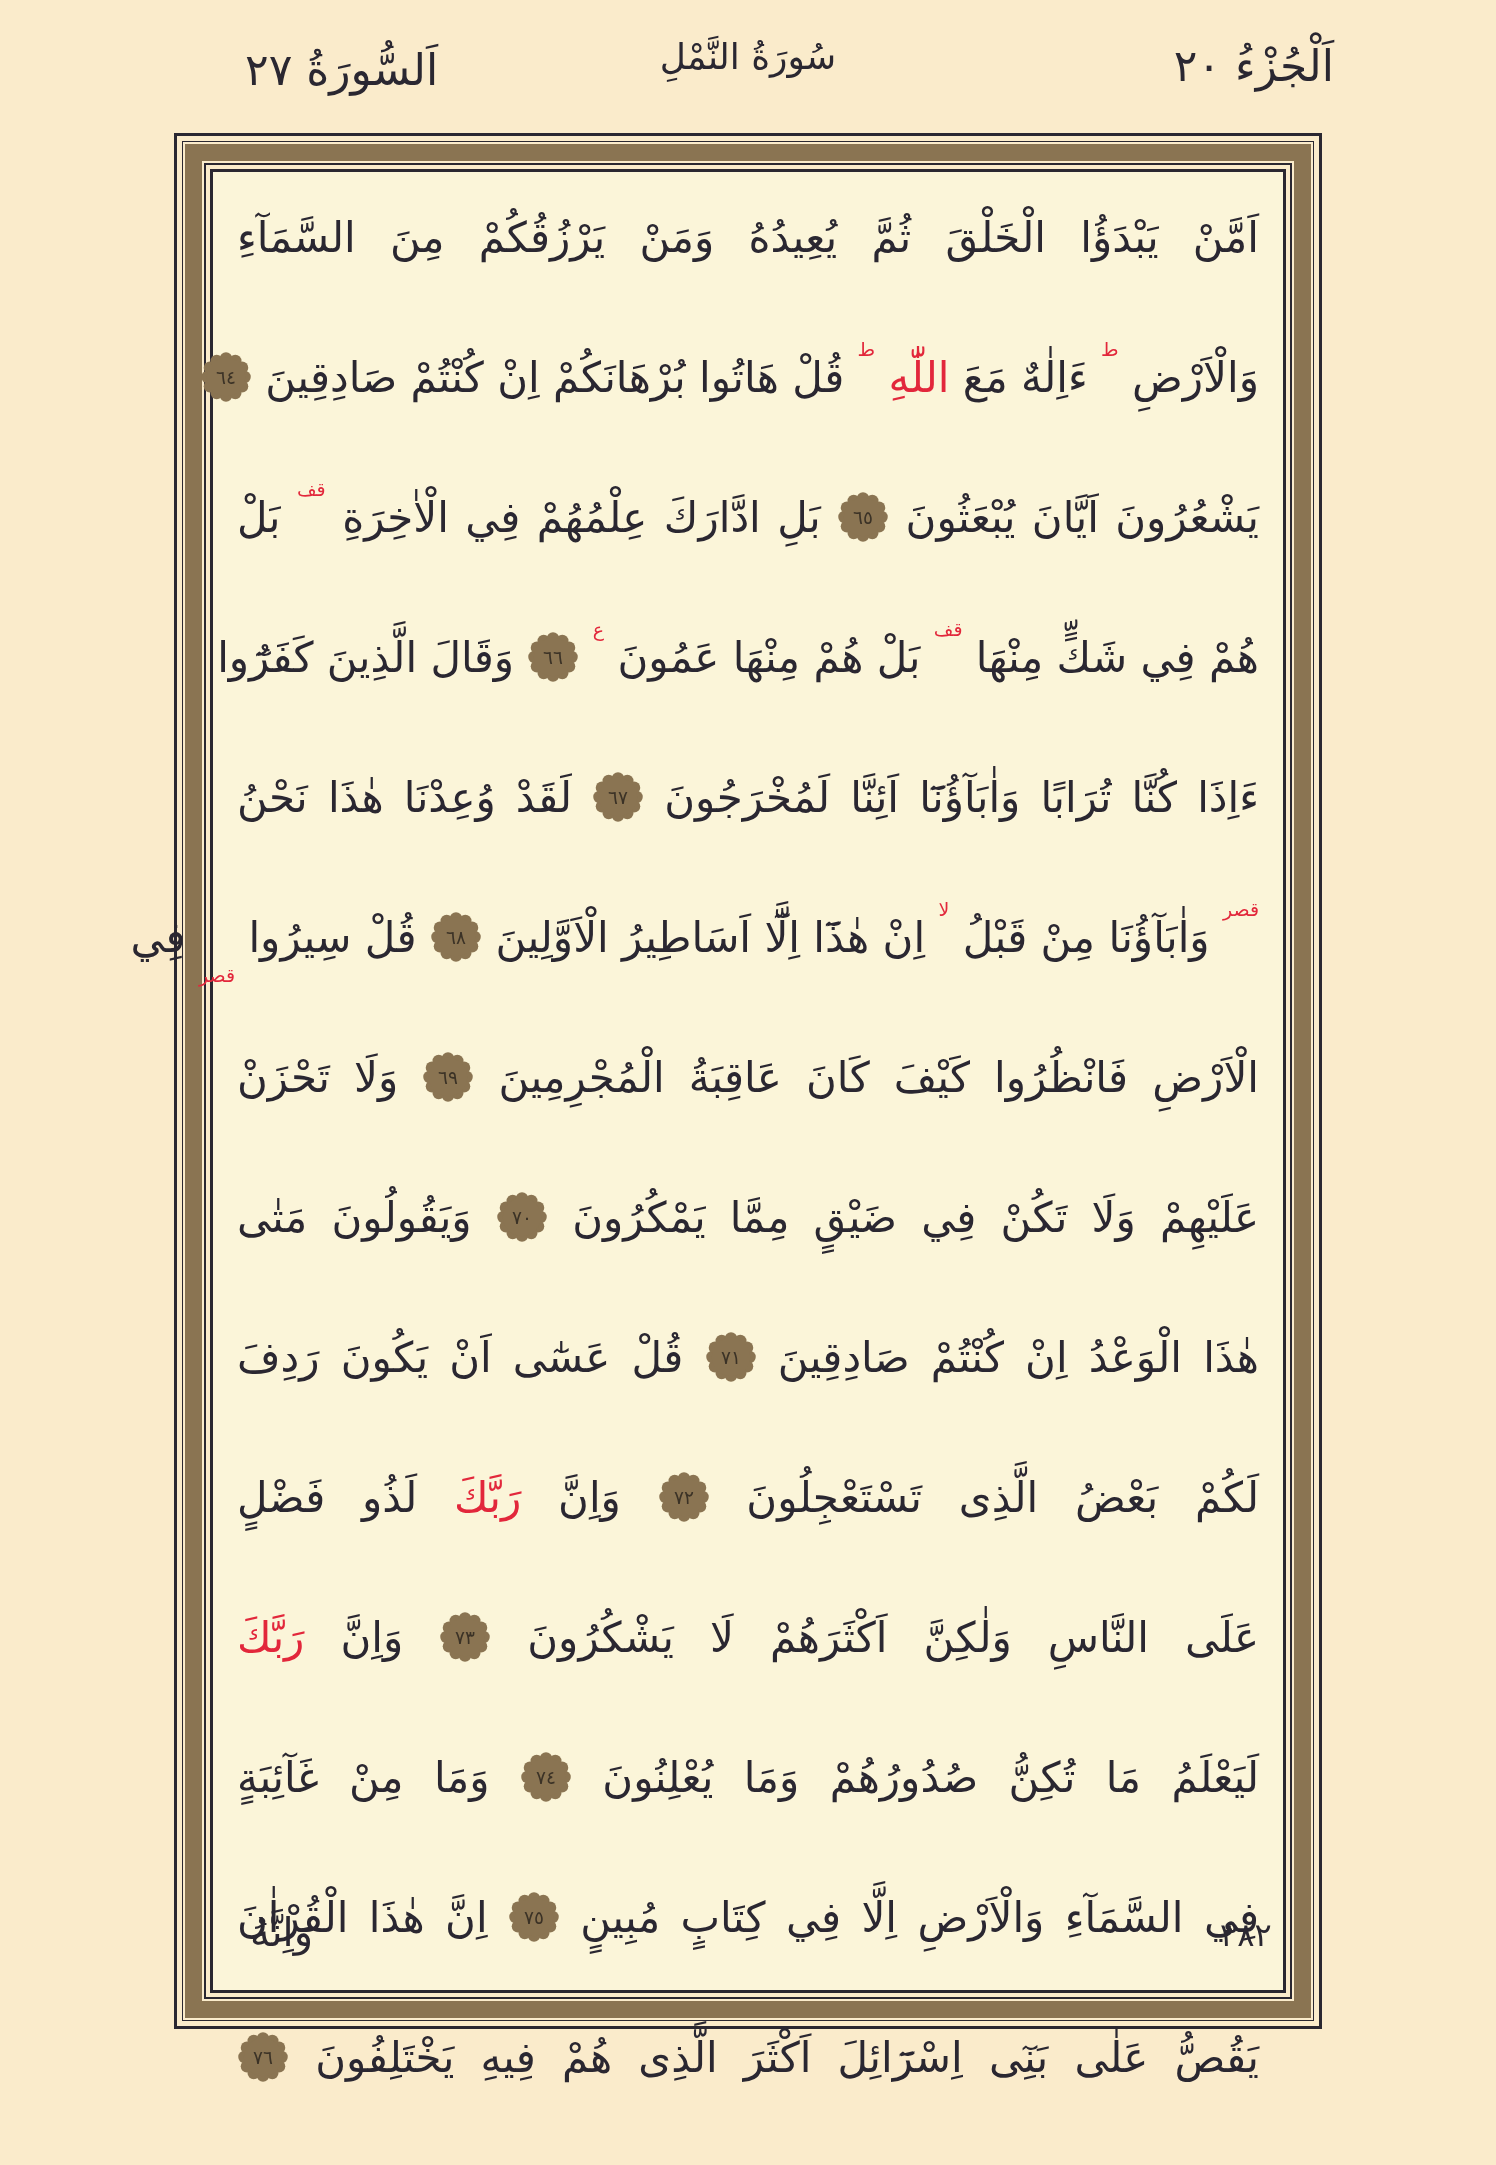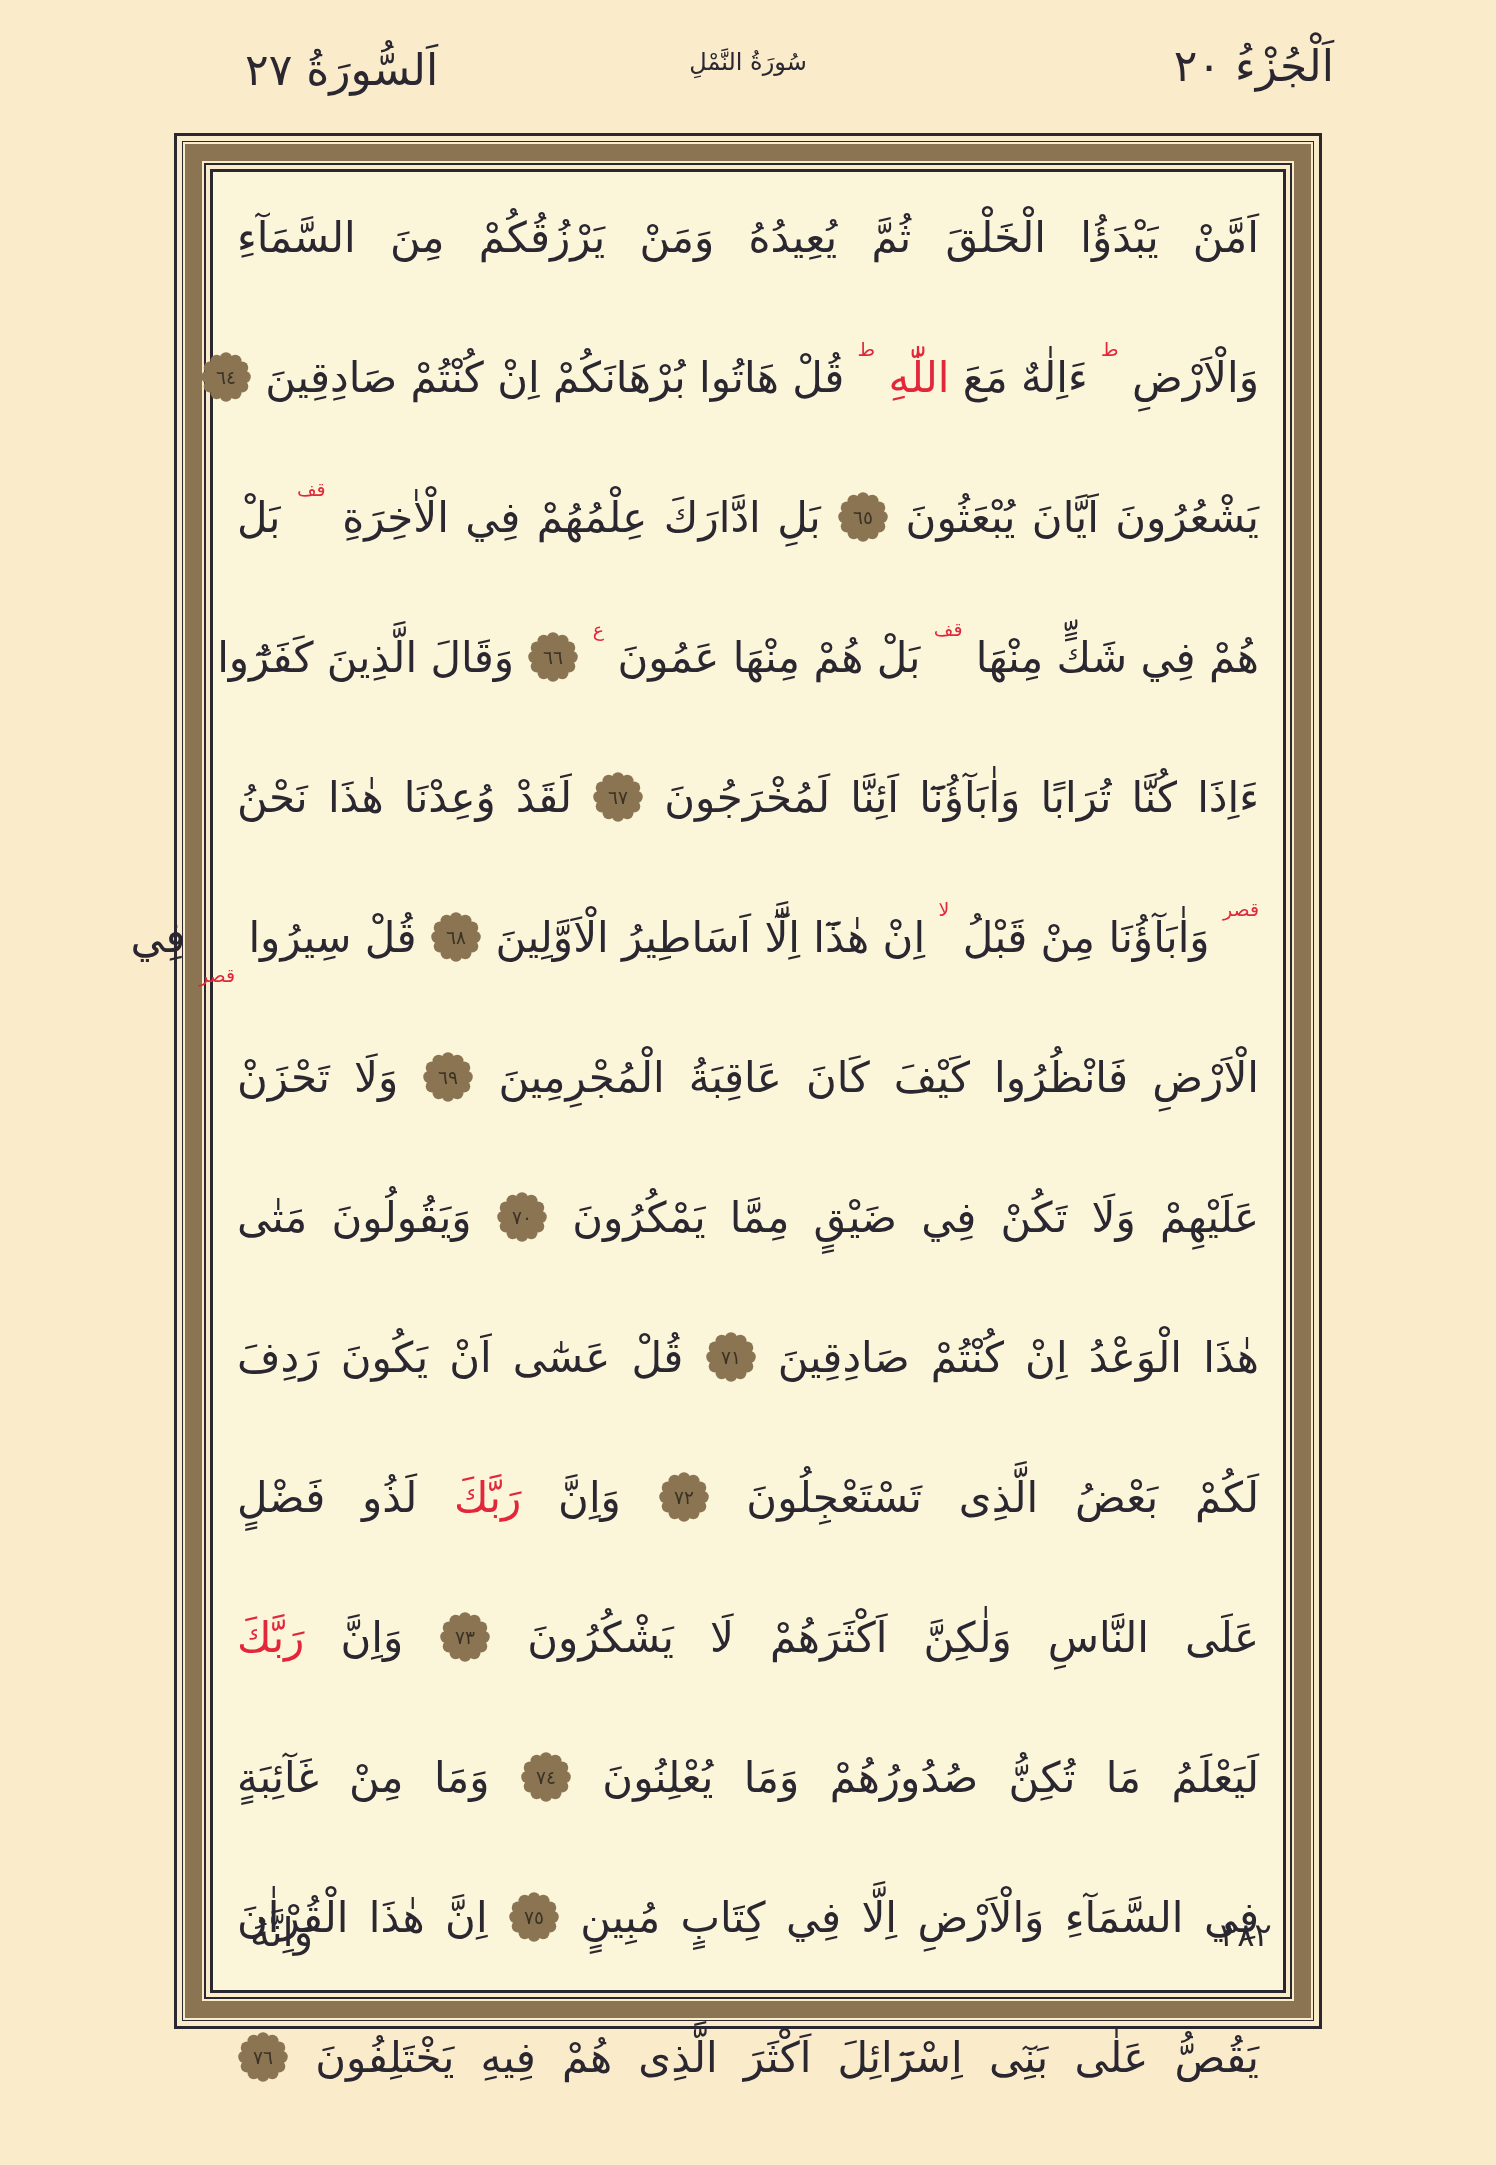--- a/index.html
+++ b/index.html
@@ -11,21 +11,21 @@
   }
   html,body{margin:0;padding:0}
   body{
     width:1496px;height:2165px;position:relative;overflow:hidden;
     background:var(--page-bg);
     color:var(--ink);
     font-family:"DejaVu Sans",sans-serif;
   }
   .hdr{position:absolute;white-space:nowrap;font-size:44px;direction:rtl}
   .hdr-left{left:245px;top:44px}
-  .hdr-center{left:50%;transform:translateX(-50%);top:48px;font-size:24px}
+  .hdr-center{left:50%;transform:translateX(-50%);top:36px;font-size:36px}
   .hdr-right{right:162px;top:40px}
   .frame-inner{
     position:absolute;left:213px;top:172px;width:1070px;height:1818px;
     background:var(--area-bg);
     box-shadow:
       0 0 0 3px var(--ink),
       0 0 0 7px var(--page-bg),
       0 0 0 9px var(--ink),
       0 0 0 11px var(--page-bg),
       0 0 0 28px var(--brown),

